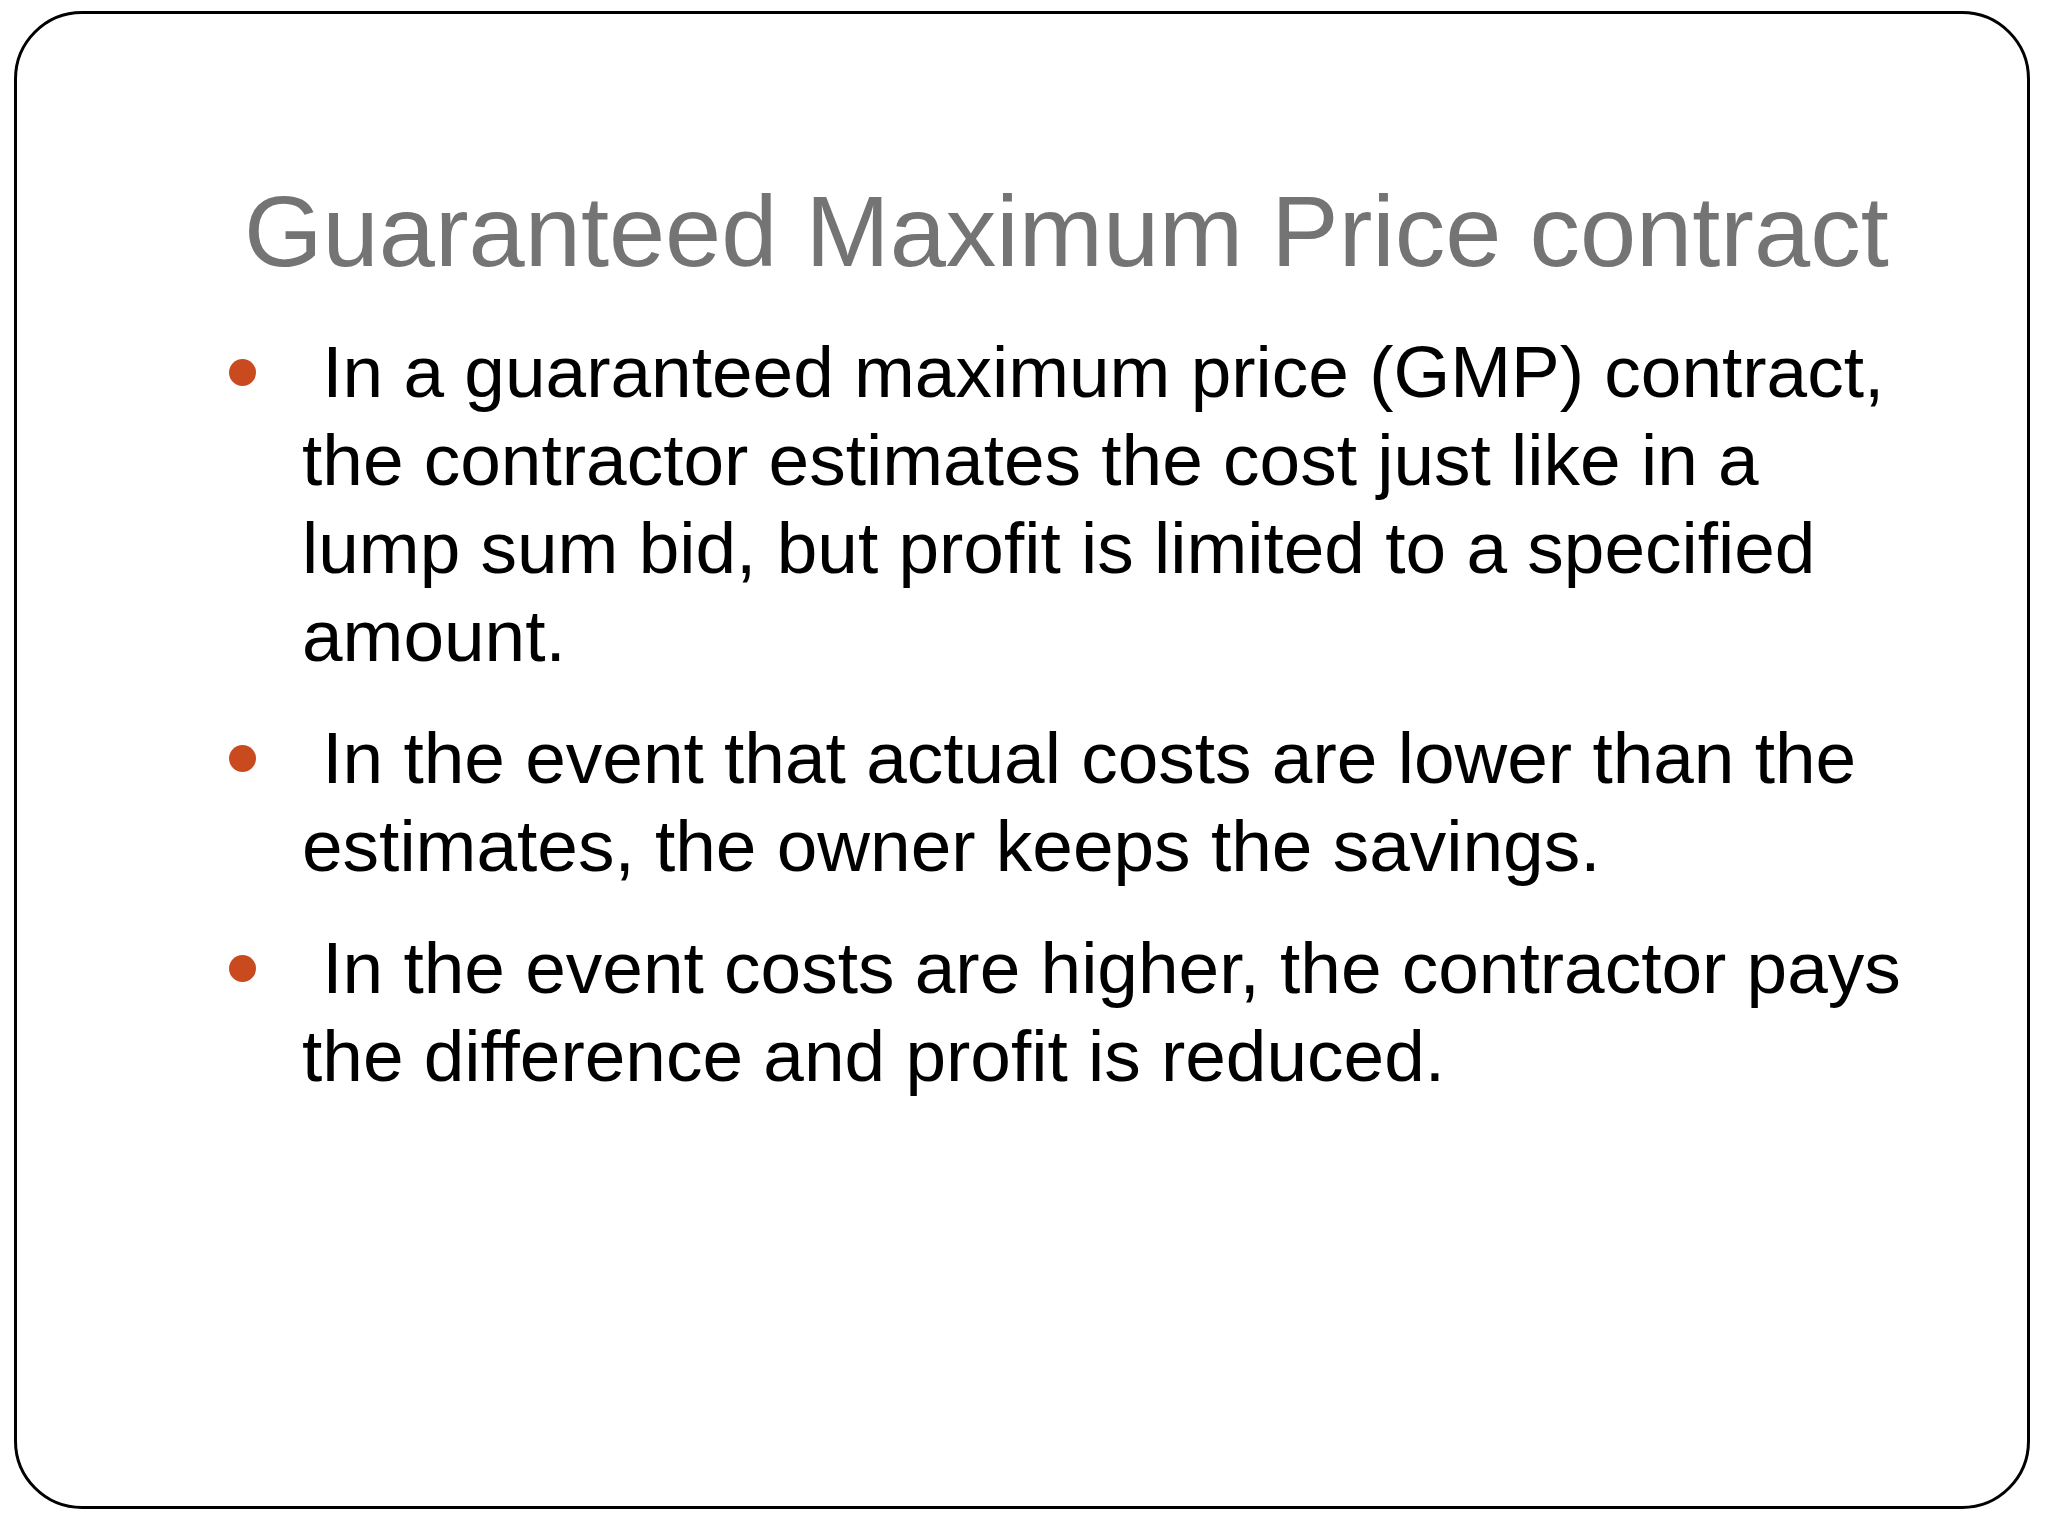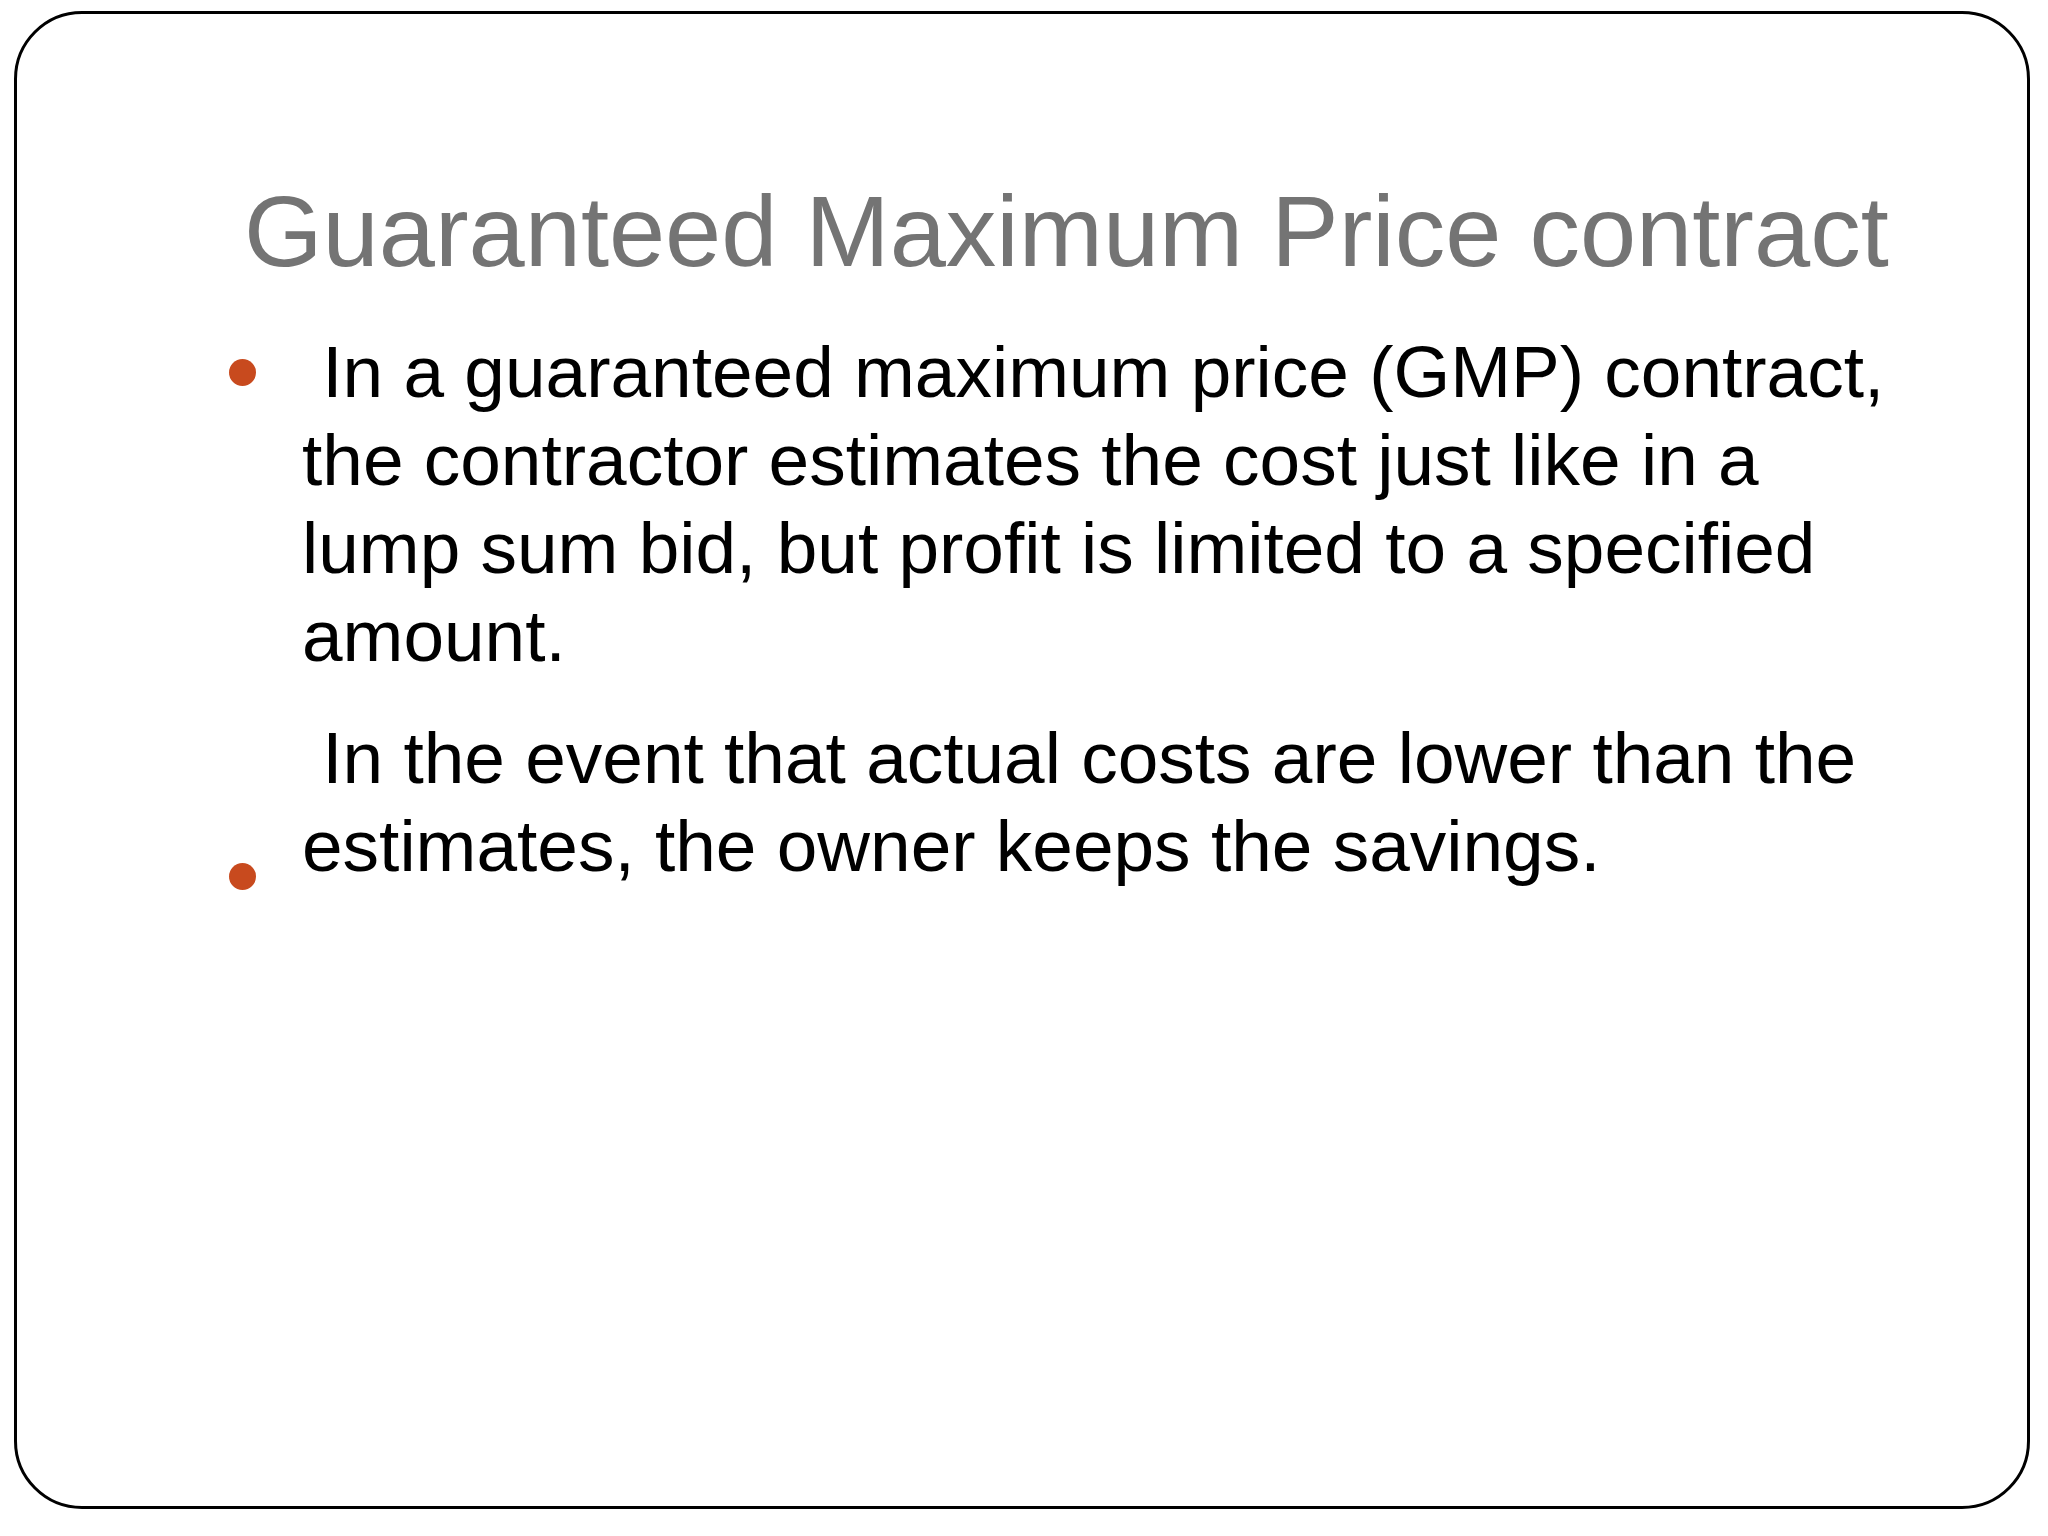--- a/index.html
+++ b/index.html
@@ -47,21 +47,20 @@
     top: 328px;
     width: 1706px;
   }
   .bullet-item {
     display: flex;
     align-items: flex-start;
     gap: 12px;
   }
   .bullet-item + .bullet-item {
     margin-top: 34px;
-    align-items: flex-end;
   }
   .marker {
     flex: 0 0 64px;
     box-sizing: border-box;
     padding-left: 3px;
   }
   .dot {
     display: block;
     width: 27px;
     height: 27px;
@@ -94,14 +93,21 @@
 lump sum bid, but profit is limited to a specified
 amount.</div>
       </div>
       <div class="bullet-item">
         <div class="marker">
           <span class="dot"></span>
         </div>
         <div class="bullet-text"> In the event that actual costs are lower than the
 estimates, the owner keeps the savings.</div>
       </div>
+      <div class="bullet-item">
+        <div class="marker">
+          <span class="dot"></span>
+        </div>
+        <div class="bullet-text"> In the event costs are higher, the contractor pays
+the difference and profit is reduced.</div>
+      </div>
     </div>
 </div>
 
 </body></html>

